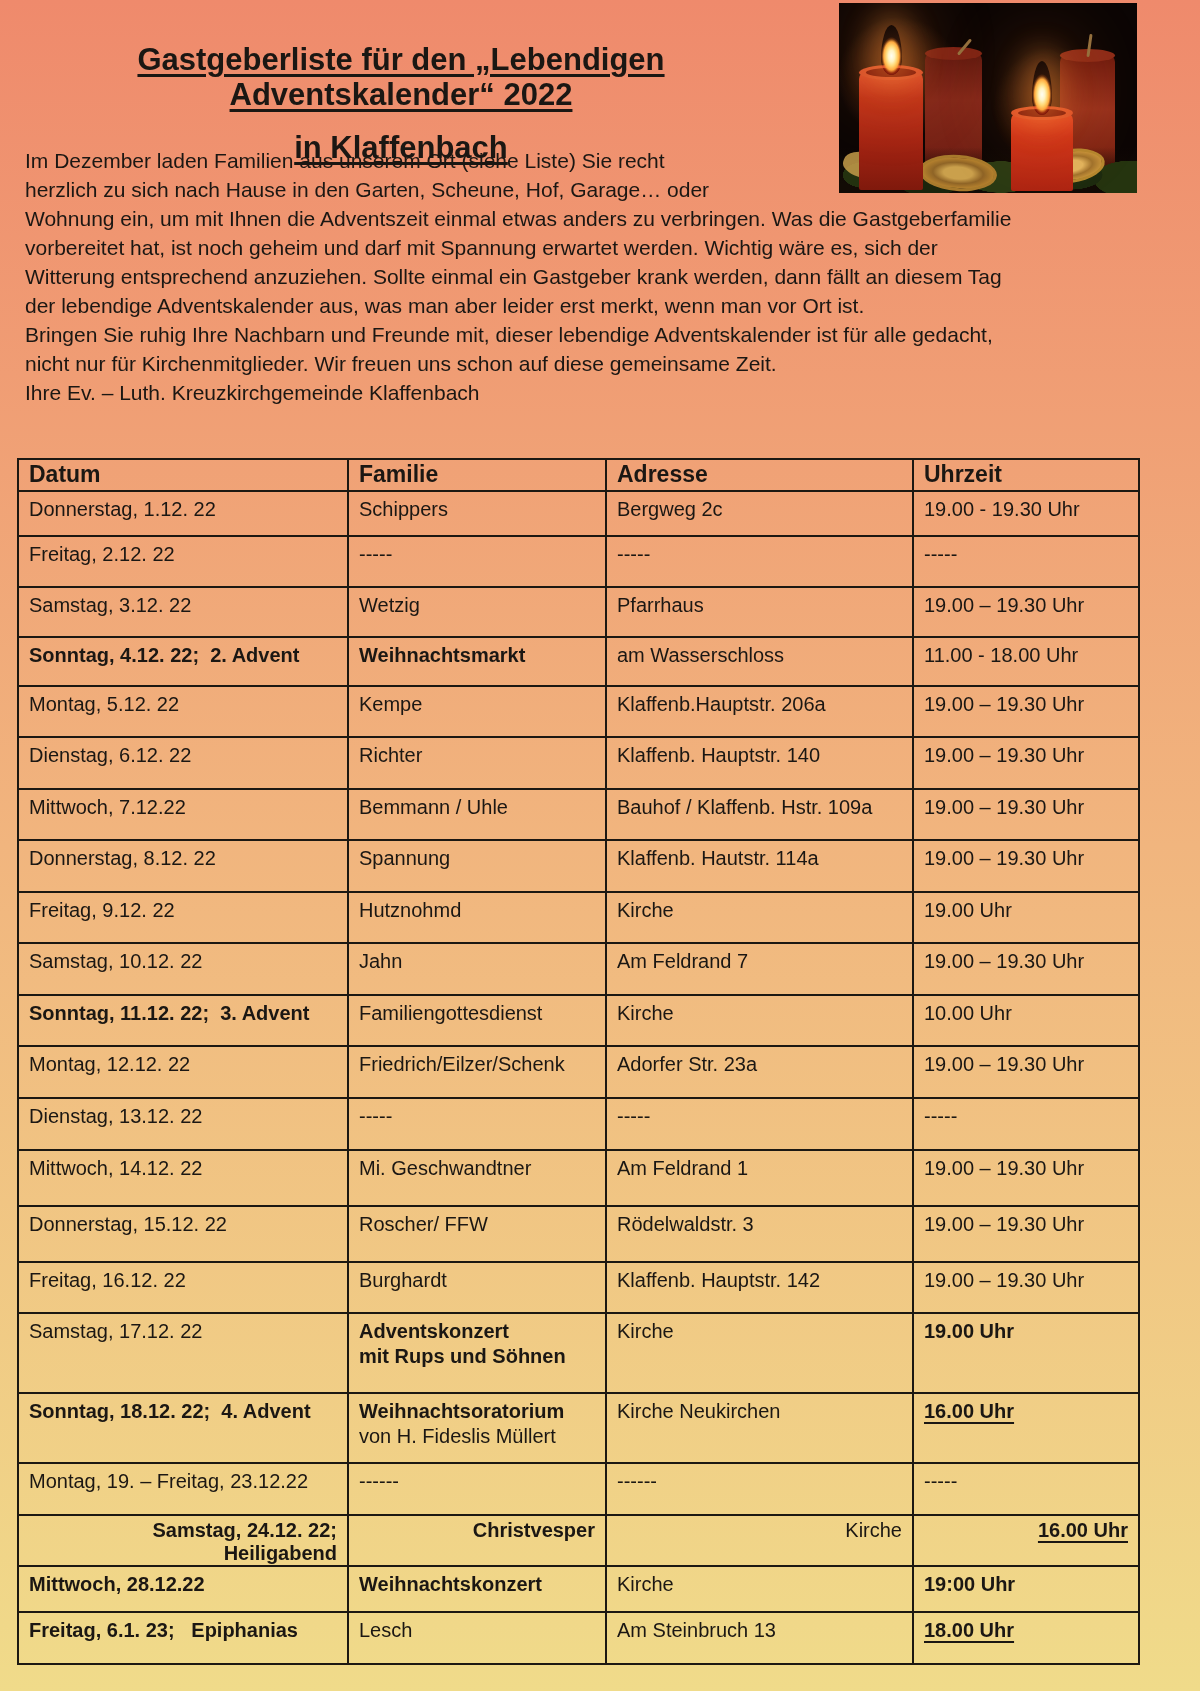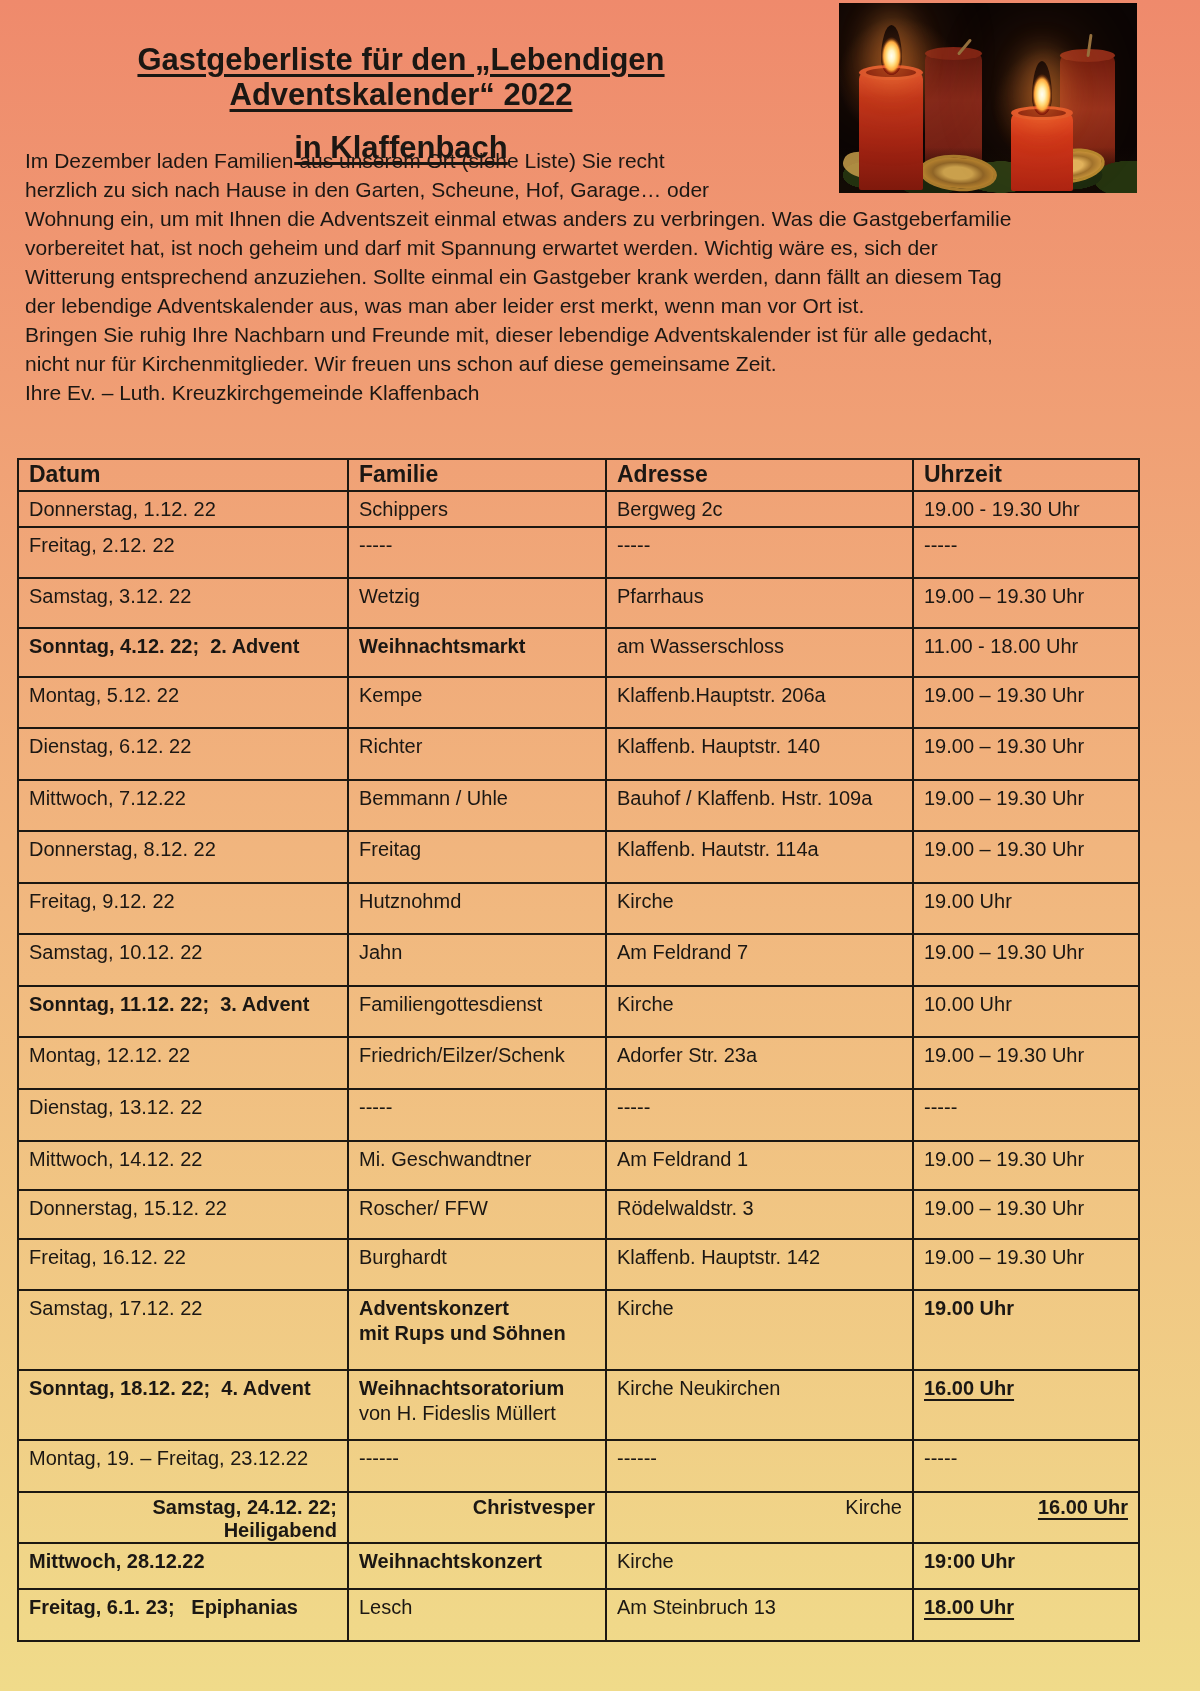--- a/index.html
+++ b/index.html
@@ -91,27 +91,27 @@
   th,td{
     border:2px solid #1c1812;
     vertical-align:top;text-align:left;
     padding:5px 10px 0 10px;
     font-size:20px;line-height:25px;
     white-space:pre-wrap;overflow:hidden;
   }
   thead tr{height:32px;}
   th{font-size:23px;font-weight:bold;padding-top:2px;}
   tbody tr{height:51px;}
-  tbody tr:nth-child(1){height:36px;padding-left:44px;}
+  tbody tr:nth-child(1){height:45px;padding-left:44px;}
   tbody tr:nth-child(3){height:50px;}
   tbody tr:nth-child(4){height:49px;}
   tbody tr:nth-child(6),tbody tr:nth-child(8),tbody tr:nth-child(10),
   tbody tr:nth-child(12),tbody tr:nth-child(13),tbody tr:nth-child(19),
   tbody tr:nth-child(22){height:52px;}
-  tbody tr:nth-child(14),tbody tr:nth-child(15){height:49px;}
+  tbody tr:nth-child(14),tbody tr:nth-child(15){height:56px;}
   tbody tr:nth-child(17){height:80px;}
   tbody tr:nth-child(18){height:70px;}
   tbody tr:nth-child(21){height:46px;}
   tbody tr:nth-child(20) td{line-height:23px;padding-top:3px;text-align:right;}
   
   tbody tr:nth-child(4) td:nth-child(1),tbody tr:nth-child(4) td:nth-child(2),
   tbody tr:nth-child(11) td:nth-child(1),
   tbody tr:nth-child(17) td:nth-child(2),tbody tr:nth-child(17) td:nth-child(4),
   tbody tr:nth-child(18) td:nth-child(1),tbody tr:nth-child(18) td:nth-child(2) .f1,
   tbody tr:nth-child(18) td:nth-child(4),
@@ -218,21 +218,21 @@
         <td><span>19.00 – 19.30 Uhr</span></td>
       </tr>
       <tr>
         <td>Mittwoch, 7.12.22</td>
         <td><div class="f1">Bemmann / Uhle</div><div class="f2"></div></td>
         <td>Bauhof / Klaffenb. Hstr. 109a</td>
         <td><span>19.00 – 19.30 Uhr</span></td>
       </tr>
       <tr>
         <td>Donnerstag, 8.12. 22</td>
-        <td><div class="f1">Freitag</div><div class="f2"></div></td>
+        <td><div class="f1">Spannung</div><div class="f2"></div></td>
         <td>Klaffenb. Hautstr. 114a</td>
         <td><span>19.00 – 19.30 Uhr</span></td>
       </tr>
       <tr>
         <td>Freitag, 9.12. 22</td>
         <td><div class="f1">Hutznohmd</div><div class="f2"></div></td>
         <td>Kirche</td>
         <td><span>19.00 Uhr</span></td>
       </tr>
       <tr>

